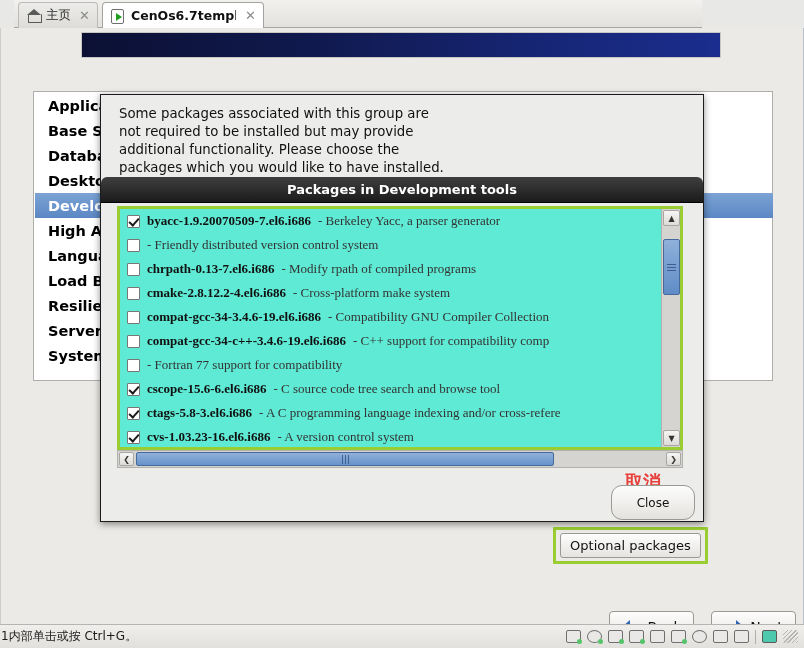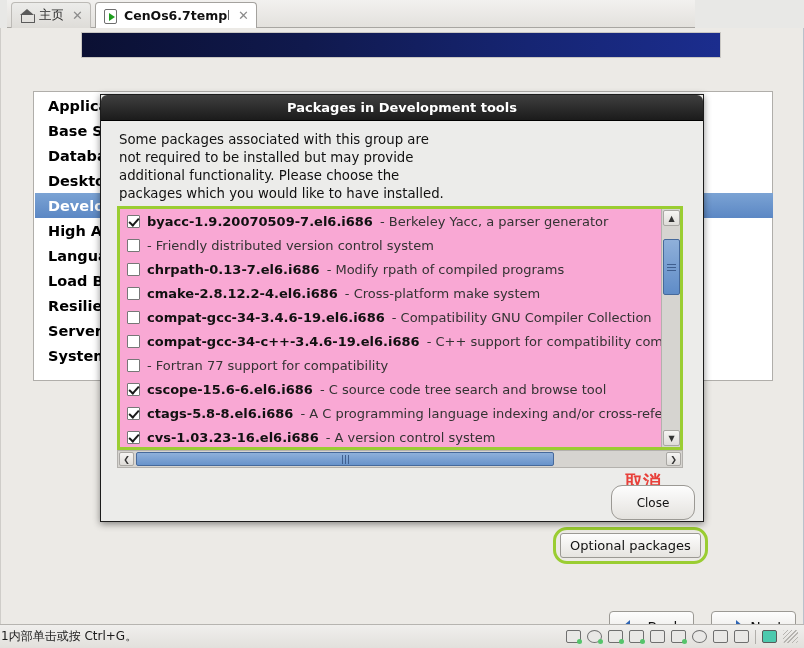--- a/index.html
+++ b/index.html
@@ -7,21 +7,21 @@
   body {
     font-family: "DejaVu Sans", "Liberation Sans", sans-serif;
     font-size: 12px;
     background: #e8e8e6;
     position: relative;
     color: #000;
   }
 
   
   #tabbar {
-    position:absolute; left:7px; top:0; width:688px; height:28px;
+    position:absolute; left:14px; top:0; width:688px; height:28px;
     background: linear-gradient(#f2f1ef, #e3e1dd);
     border-bottom:1px solid #a8a6a2;
   }
   .tab {
     position:absolute; top:2px; height:26px;
     display:flex; align-items:center; gap:5px;
     padding:0 7px 0 8px;
     border:1px solid #b5b3af; border-bottom:none;
     border-radius:4px 4px 0 0;
     font-size:12.5px;
@@ -98,21 +98,21 @@
   .group-item.sel {
     background:linear-gradient(#7ba3d4,#5b87c4);
     color:#ffffff;
   }
 
   
 
   
   #optpk-wrap {
     position:absolute; left:552px; top:499px; width:155px; height:37px;
-    border:3px solid #9acd32; border-radius:14px;
+    border:3px solid #9acd32; border-radius:1px;
     background:#eceae6;
     display:flex; align-items:center; justify-content:center;
   }
   #optpk-btn {
     width:141px; height:25px;
     background:linear-gradient(#fdfdfd,#e6e4e0);
     border:1px solid #9b9994; border-radius:3px;
     font-size:13px; color:#111;
     display:flex; align-items:center; justify-content:center;
     font-family:inherit;
@@ -155,21 +155,21 @@
   #dlg-body { padding:10px 14px 0 18px; }
   #dlg-desc { font-size:13.3px; line-height:18px; color:#111; white-space:pre-line; }
 
   
   #list-outline {
     position:absolute; left:116px; top:178px; width:566px; height:244px;
     border:3px solid #9acd32; background:#ffffff;
   }
   #list-inner {
     position:absolute; left:0; top:0; right:19px; bottom:0;
-    background:#f9a8d4; overflow:hidden;
+    background:#5eead4; overflow:hidden;font-family:Liberation Serif, serif;
   }
   .pkg-row {
     height:24px; display:flex; align-items:center; gap:7px;
     padding-left:7px; white-space:nowrap;
   }
   .cbox {
     width:13px; height:13px; flex:none;
     border:1px solid #777; background:#fff; position:relative;
     border-radius:1px;
   }
@@ -312,27 +312,27 @@
   </div>
   <div class="navbtn" id="btn-next">
     <span class="arrow right">
         <span class="shaft"></span>
         <span class="head"></span>
       </span>
     <span>Next</span>
   </div>
 
   <div id="dialog">
-    <div id="dlg-title">Packages in Development tools</div>
     <div id="dlg-body">
       <div id="dlg-desc">Some packages associated with this group are
 not required to be installed but may provide
 additional functionality.  Please choose the
 packages which you would like to have installed.</div>
     </div>
+    <div id="dlg-title">Packages in Development tools</div>
   </div>
 
   <div id="list-outline">
     <div id="list-inner">
 
       <div class="pkg-row">
         <span class="cbox on"></span>
         <span class="pkg-name">byacc-1.9.20070509-7.el6.i686</span>
         <span class="pkg-desc">- Berkeley Yacc, a parser generator</span>
       </div>
@@ -364,21 +364,21 @@
         <span class="cbox"></span>
         <span class="pkg-desc">- Fortran 77 support for compatibility</span>
       </div>
       <div class="pkg-row">
         <span class="cbox on"></span>
         <span class="pkg-name">cscope-15.6-6.el6.i686</span>
         <span class="pkg-desc">- C source code tree search and browse tool</span>
       </div>
       <div class="pkg-row">
         <span class="cbox on"></span>
-        <span class="pkg-name">ctags-5.8-8.el6.i686</span>
+        <span class="pkg-name">ctags-5.8-3.el6.i686</span>
         <span class="pkg-desc">- A C programming language indexing and/or cross-refere</span>
       </div>
       <div class="pkg-row">
         <span class="cbox on"></span>
         <span class="pkg-name">cvs-1.03.23-16.el6.i686</span>
         <span class="pkg-desc">- A version control system</span>
       </div>
 
     </div>
 

